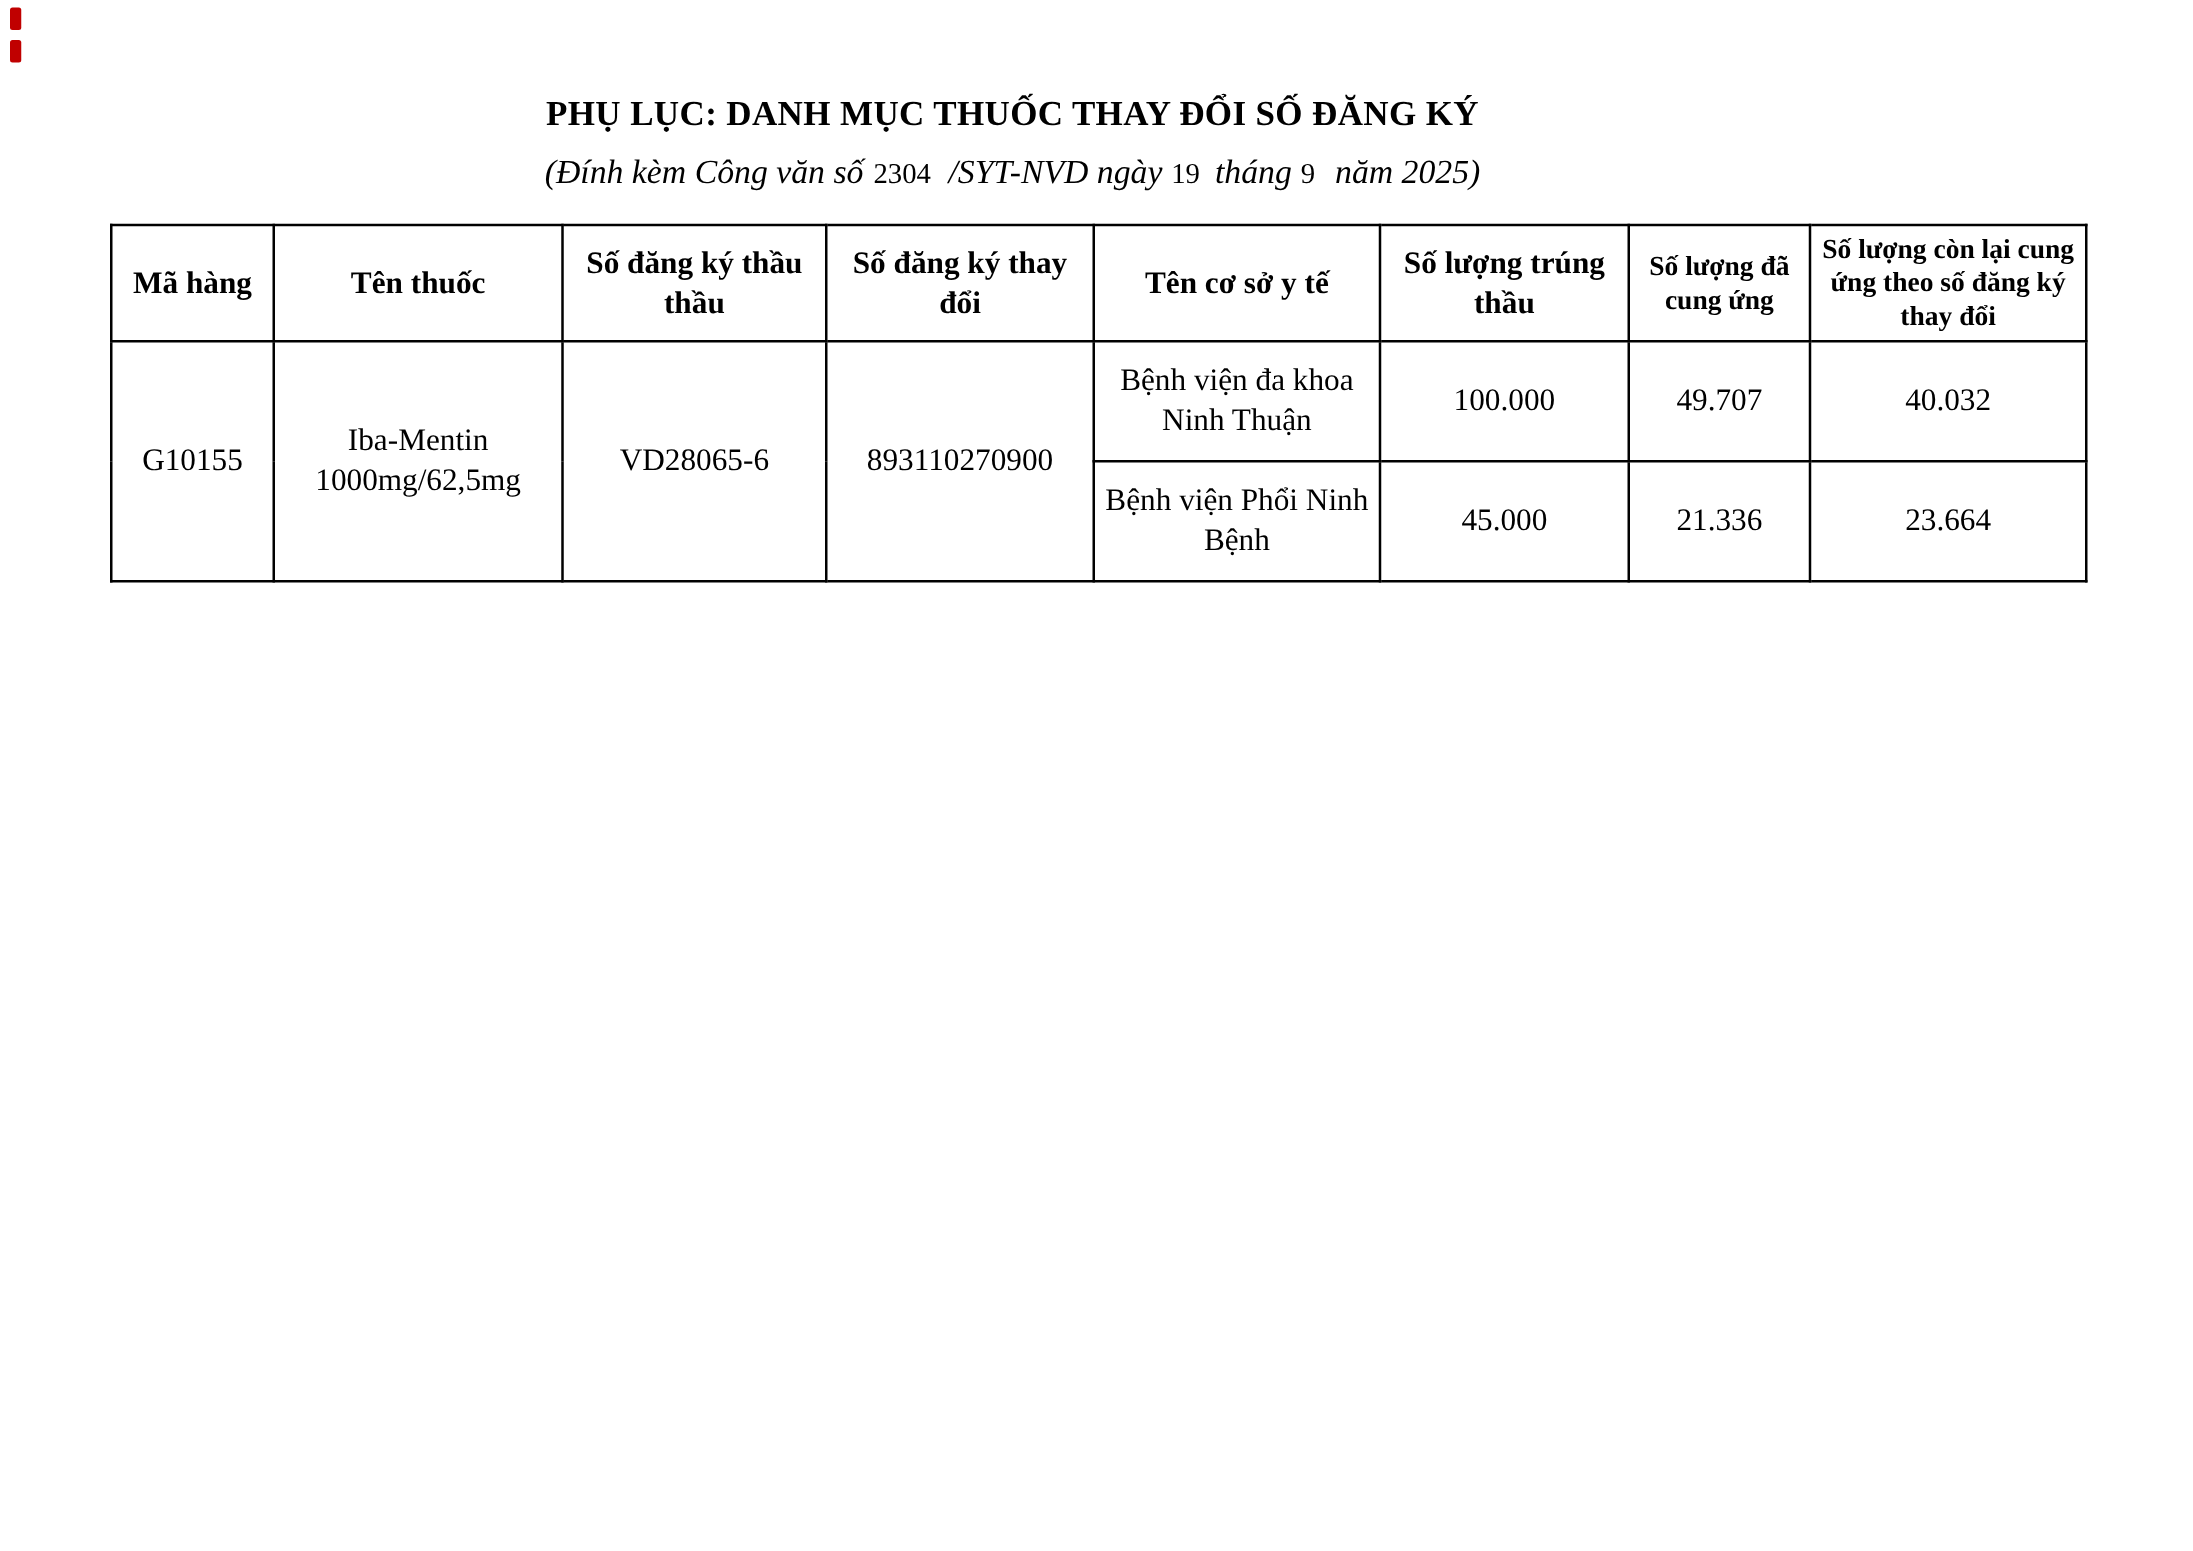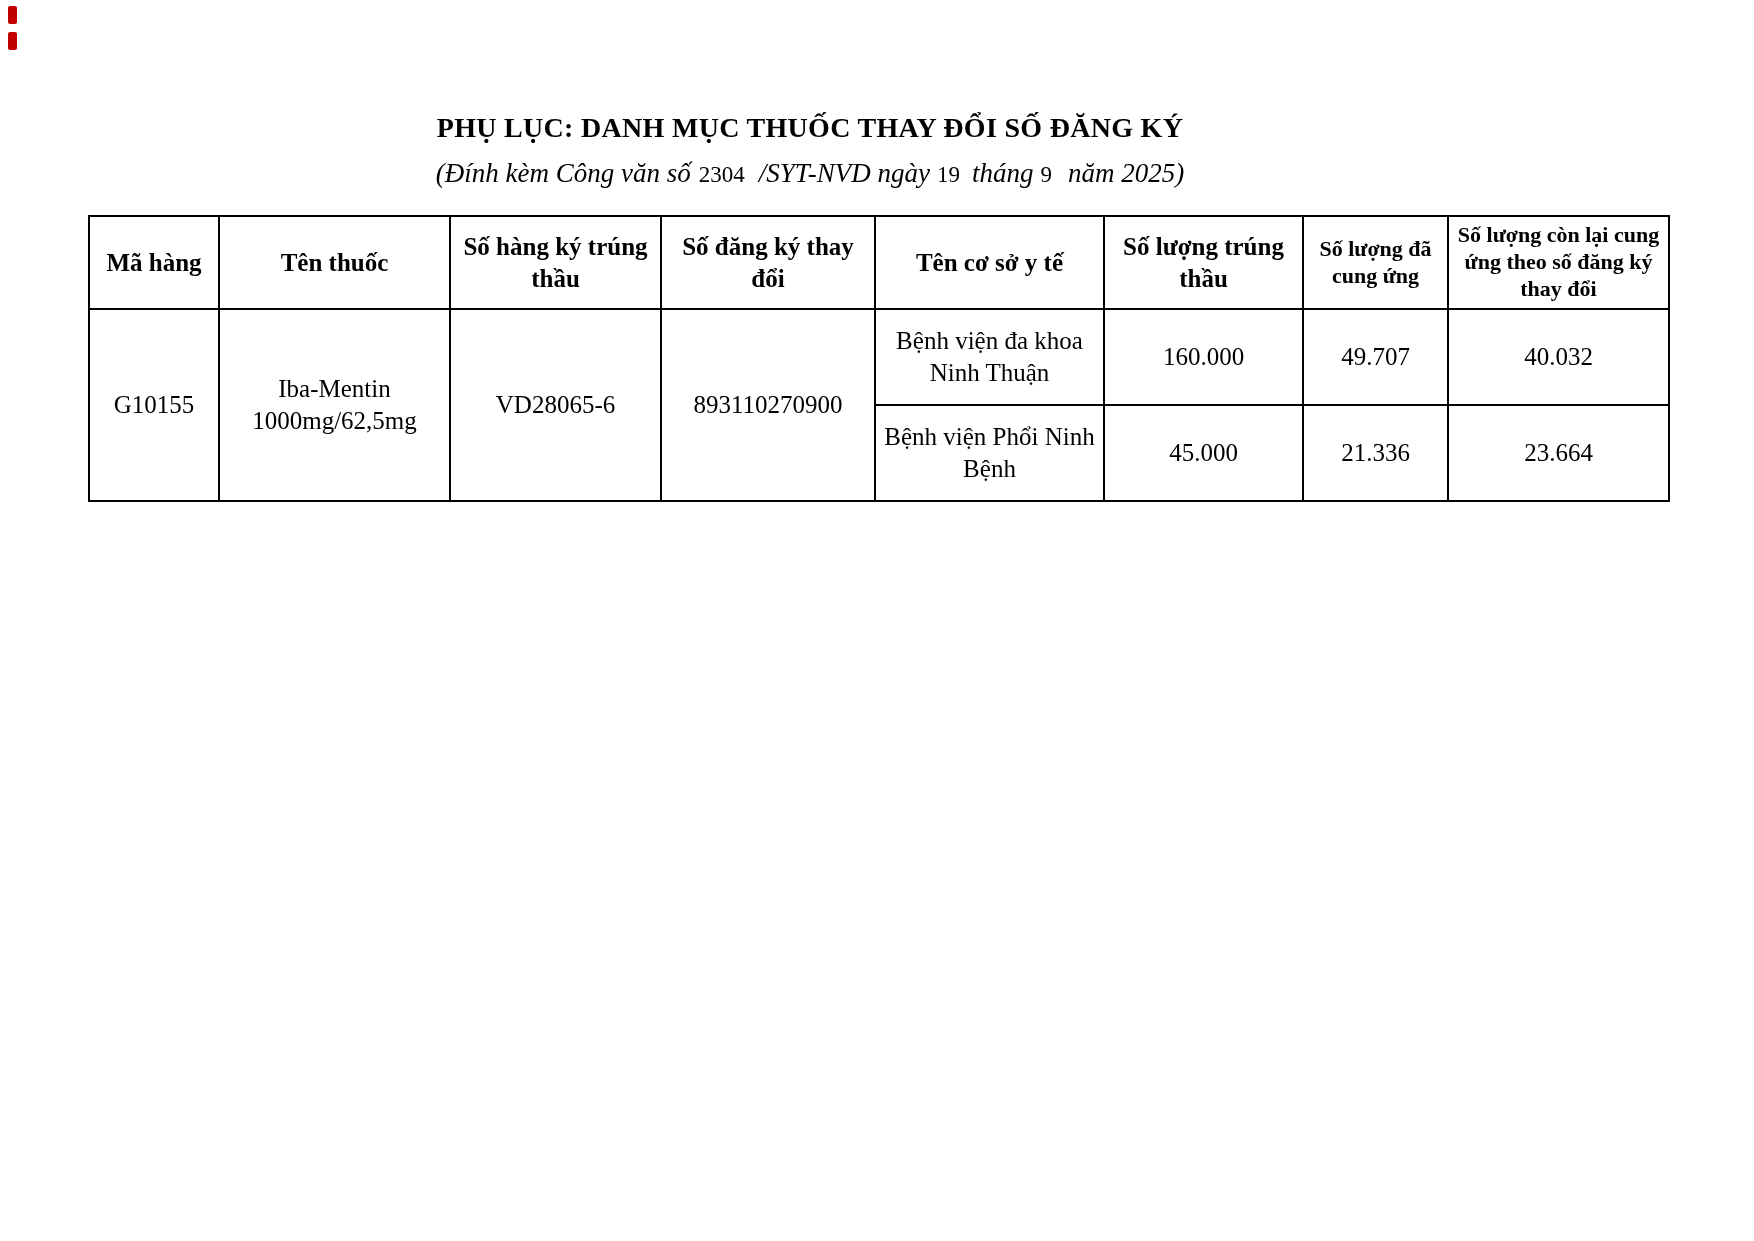--- a/index.html
+++ b/index.html
@@ -24,21 +24,21 @@
     display: block;
     width: 9px;
     height: 18px;
     background: #c00000;
     border-radius: 2px;
     margin-bottom: 8px;
   }
   .heading {
     width: 1444px;
     margin-left: 88px;
-    padding-top: 112px;
+    padding-top: 76px;
     text-align: center;
   }
   .title {
     font-size: 28px;
     font-weight: bold;
     letter-spacing: 0.3px;
   }
   .subtitle {
     margin-top: 14px;
     font-size: 27px;
@@ -100,36 +100,36 @@
     <col style="width:214px">
     <col style="width:229px">
     <col style="width:199px">
     <col style="width:145px">
     <col style="width:221px">
   </colgroup>
   <thead>
     <tr>
       <th>Mã hàng</th>
       <th>Tên thuốc</th>
-      <th>Số hàng ký trúng thầu</th>
+      <th>Số đăng ký thầu thầu</th>
       <th>Số đăng ký thay đổi</th>
       <th>Tên cơ sở y tế</th>
       <th>Số lượng trúng thầu</th>
       <th class="hdr-sm">Số lượng đã cung ứng</th>
       <th class="hdr-sm">Số lượng còn lại cung ứng theo số đăng ký thay đổi</th>
     </tr>
   </thead>
   <tbody>
     <tr>
       <td rowspan="2">G10155</td>
       <td rowspan="2">Iba-Mentin 1000mg/62,5mg</td>
       <td rowspan="2">VD28065-6</td>
       <td rowspan="2">893110270900</td>
       <td>Bệnh viện đa khoa Ninh Thuận</td>
-      <td>160.000</td>
+      <td>100.000</td>
       <td>49.707</td>
       <td>40.032</td>
     </tr>
     <tr>
       <td>Bệnh viện Phổi Ninh Bệnh</td>
       <td>45.000</td>
       <td>21.336</td>
       <td>23.664</td>
     </tr>
   </tbody>

